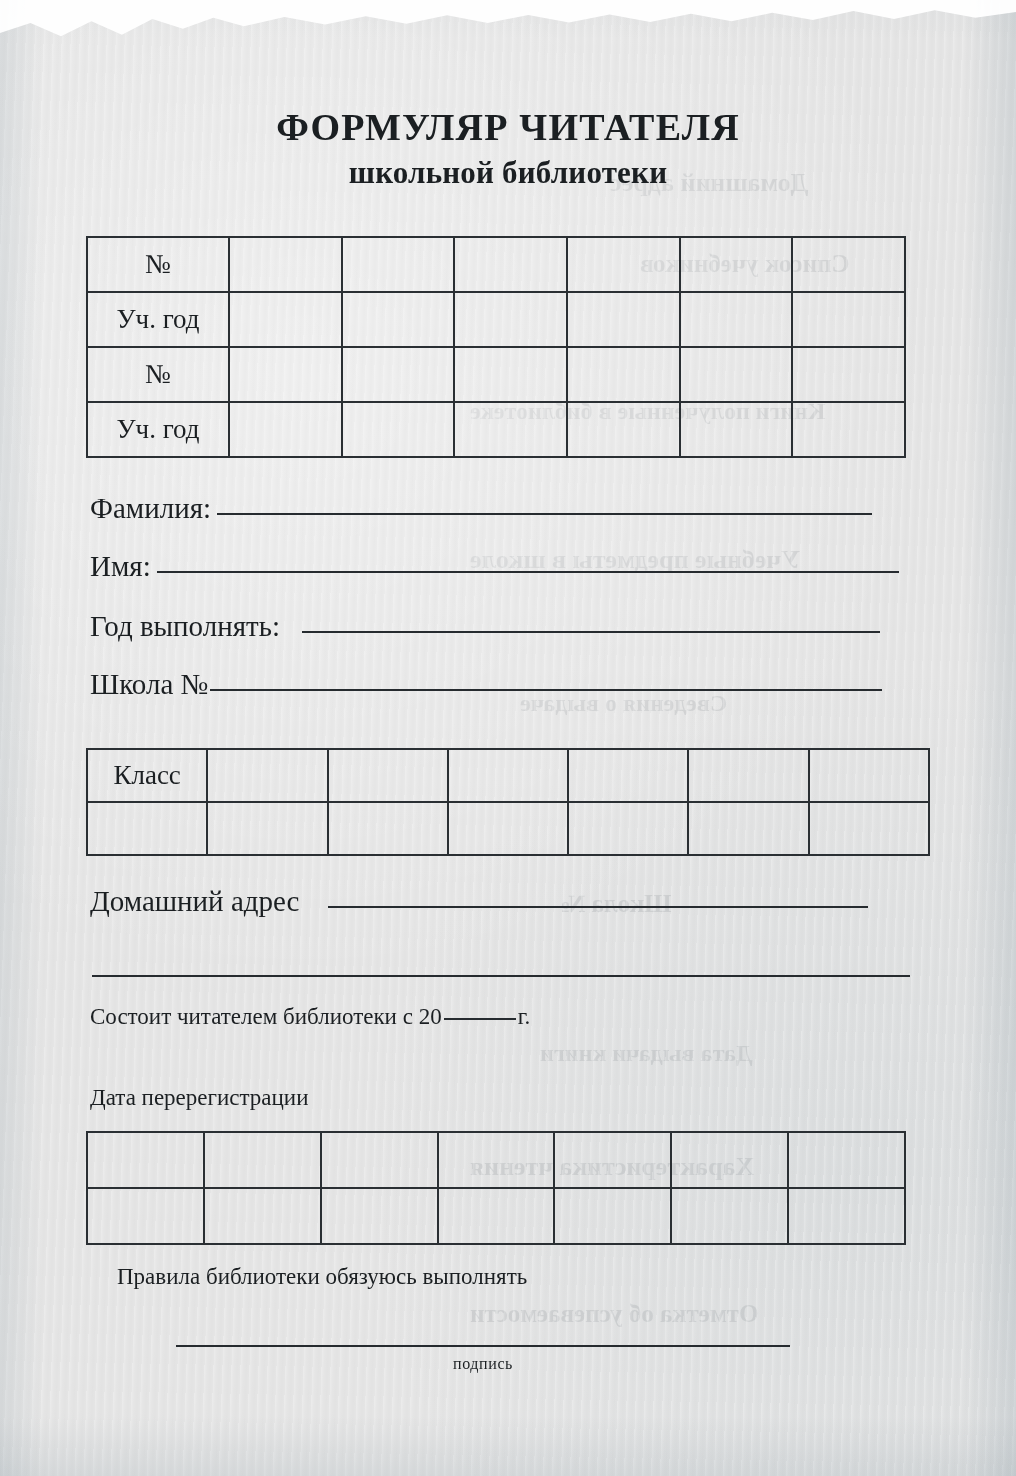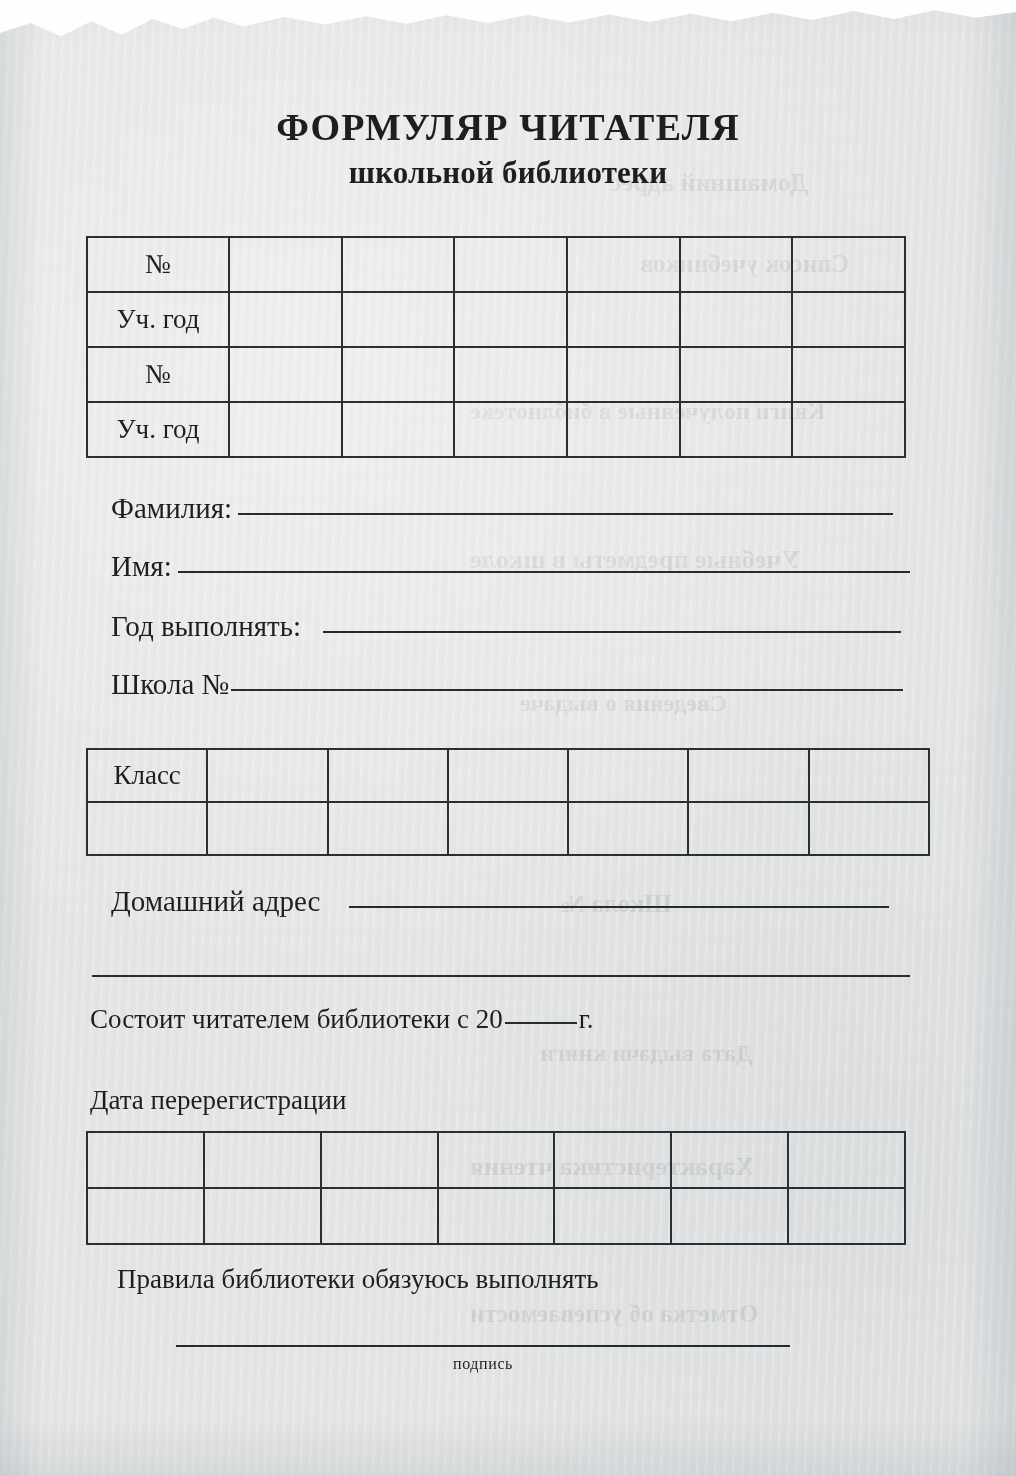--- a/index.html
+++ b/index.html
@@ -135,37 +135,37 @@
   #table-redates td { height: 54px; }
 
   
   .field {
     position: absolute;
     display: flex;
     align-items: baseline;
     font-size: 29px;
     white-space: nowrap;
   }
-  .field-label { flex: 0 0 auto; margin-left: 21px; }
+  .field-label { flex: 0 0 auto; }
   .rule {
     display: inline-block;
     border-bottom: 2px solid #262b2f;
     height: 0;
     position: relative;
     top: -3px;
   }
   .rule-standalone {
     position: absolute;
     border-bottom: 2px solid #262b2f;
     height: 0;
   }
 
   .para {
     position: absolute;
-    font-size: 27px;
+    font-size: 23px;
     white-space: nowrap;
   }
   .inline-blank {
     display: inline-block;
     border-bottom: 2px solid #262b2f;
     width: 72px;
     height: 0;
     position: relative;
     top: -4px;
     margin: 0 2px;

